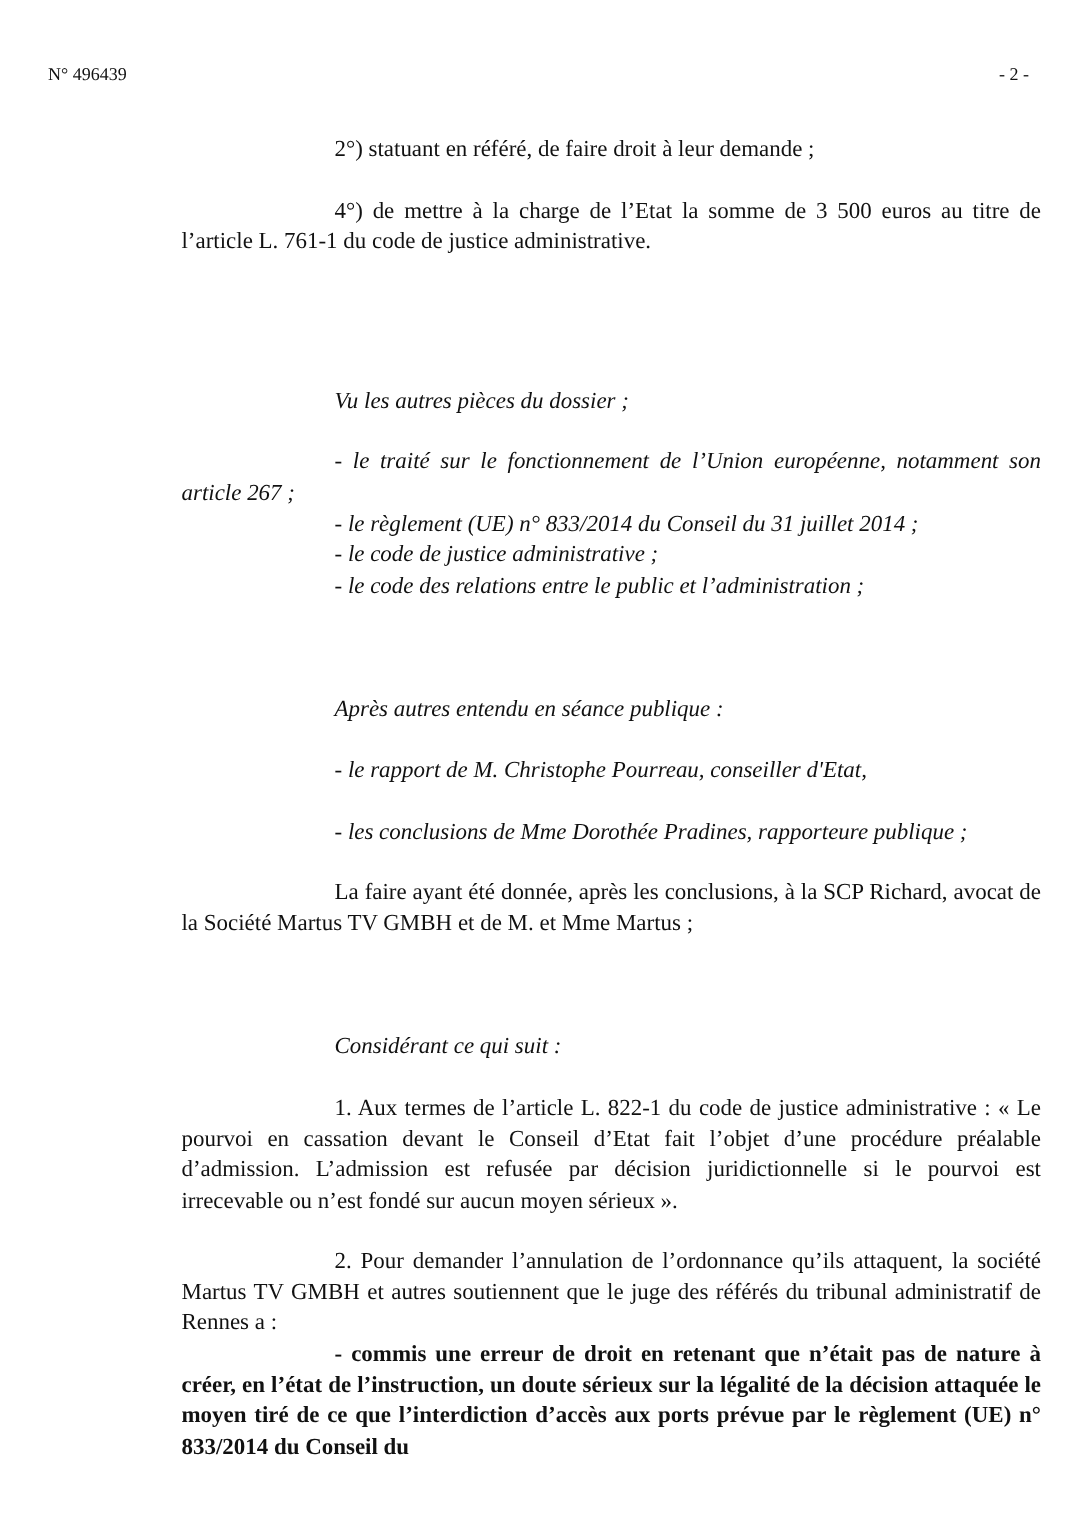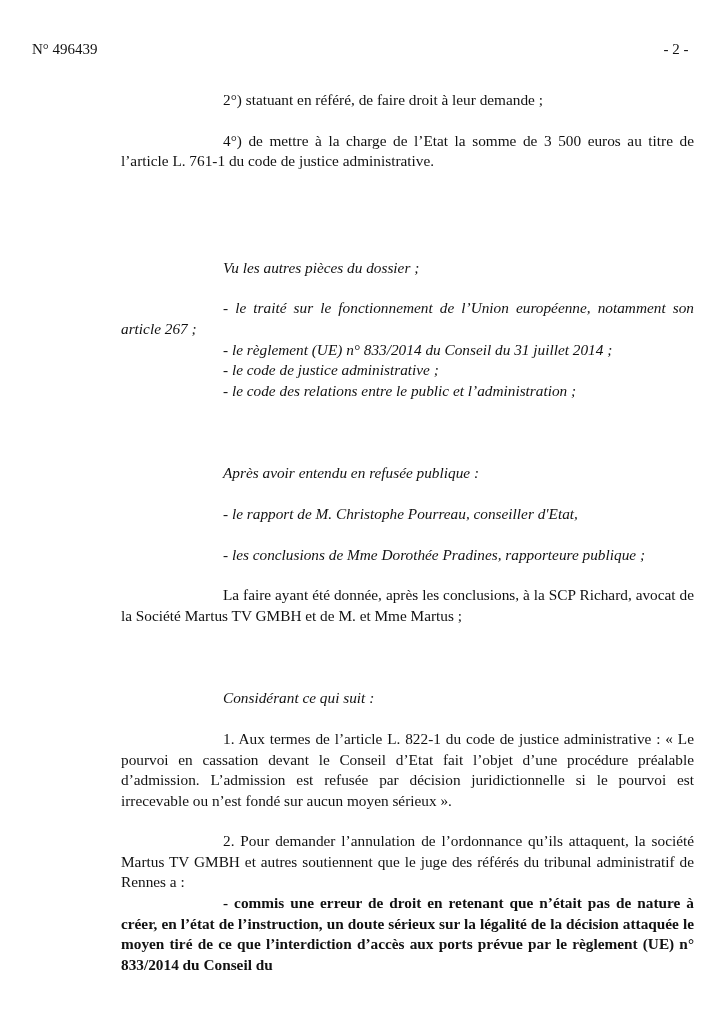--- a/index.html
+++ b/index.html
@@ -19,21 +19,21 @@
     -webkit-font-smoothing: antialiased;
   }
 
   
   .page-header {
     position: absolute;
     top: 38px;
     left: 32px;
     right: 30px;
     height: 22px;
-    font-size: 15px;
+    font-size: 12px;
     line-height: 22px;
   }
   .page-header .doc-number {
     position: absolute;
     left: 0;
     top: 0;
     white-space: nowrap;
   }
   .page-header .page-folio {
     position: absolute;
@@ -112,21 +112,21 @@
     <p class="hang full-bleed">- le traité sur le fonctionnement de l’Union européenne, notamment son article 267 ;</p>
 
     <p class="hang">- le règlement (UE) n° 833/2014 du Conseil du 31 juillet 2014 ;</p>
 
     <p class="hang">- le code de justice administrative ;</p>
 
     <p class="hang">- le code des relations entre le public et l’administration ;</p>
 
     <div class="gap-lg"></div>
 
-    <p class="hang">Après avoir entendu en refusée publique :</p>
+    <p class="hang">Après autres entendu en séance publique :</p>
 
     <div class="gap-sm"></div>
 
     <p class="hang">- le rapport de M. Christophe Pourreau, conseiller d'Etat,</p>
 
     <div class="gap-sm"></div>
 
     <p class="hang">- les conclusions de Mme Dorothée Pradines, rapporteure publique ;</p>
 
     <div class="gap-sm"></div>

